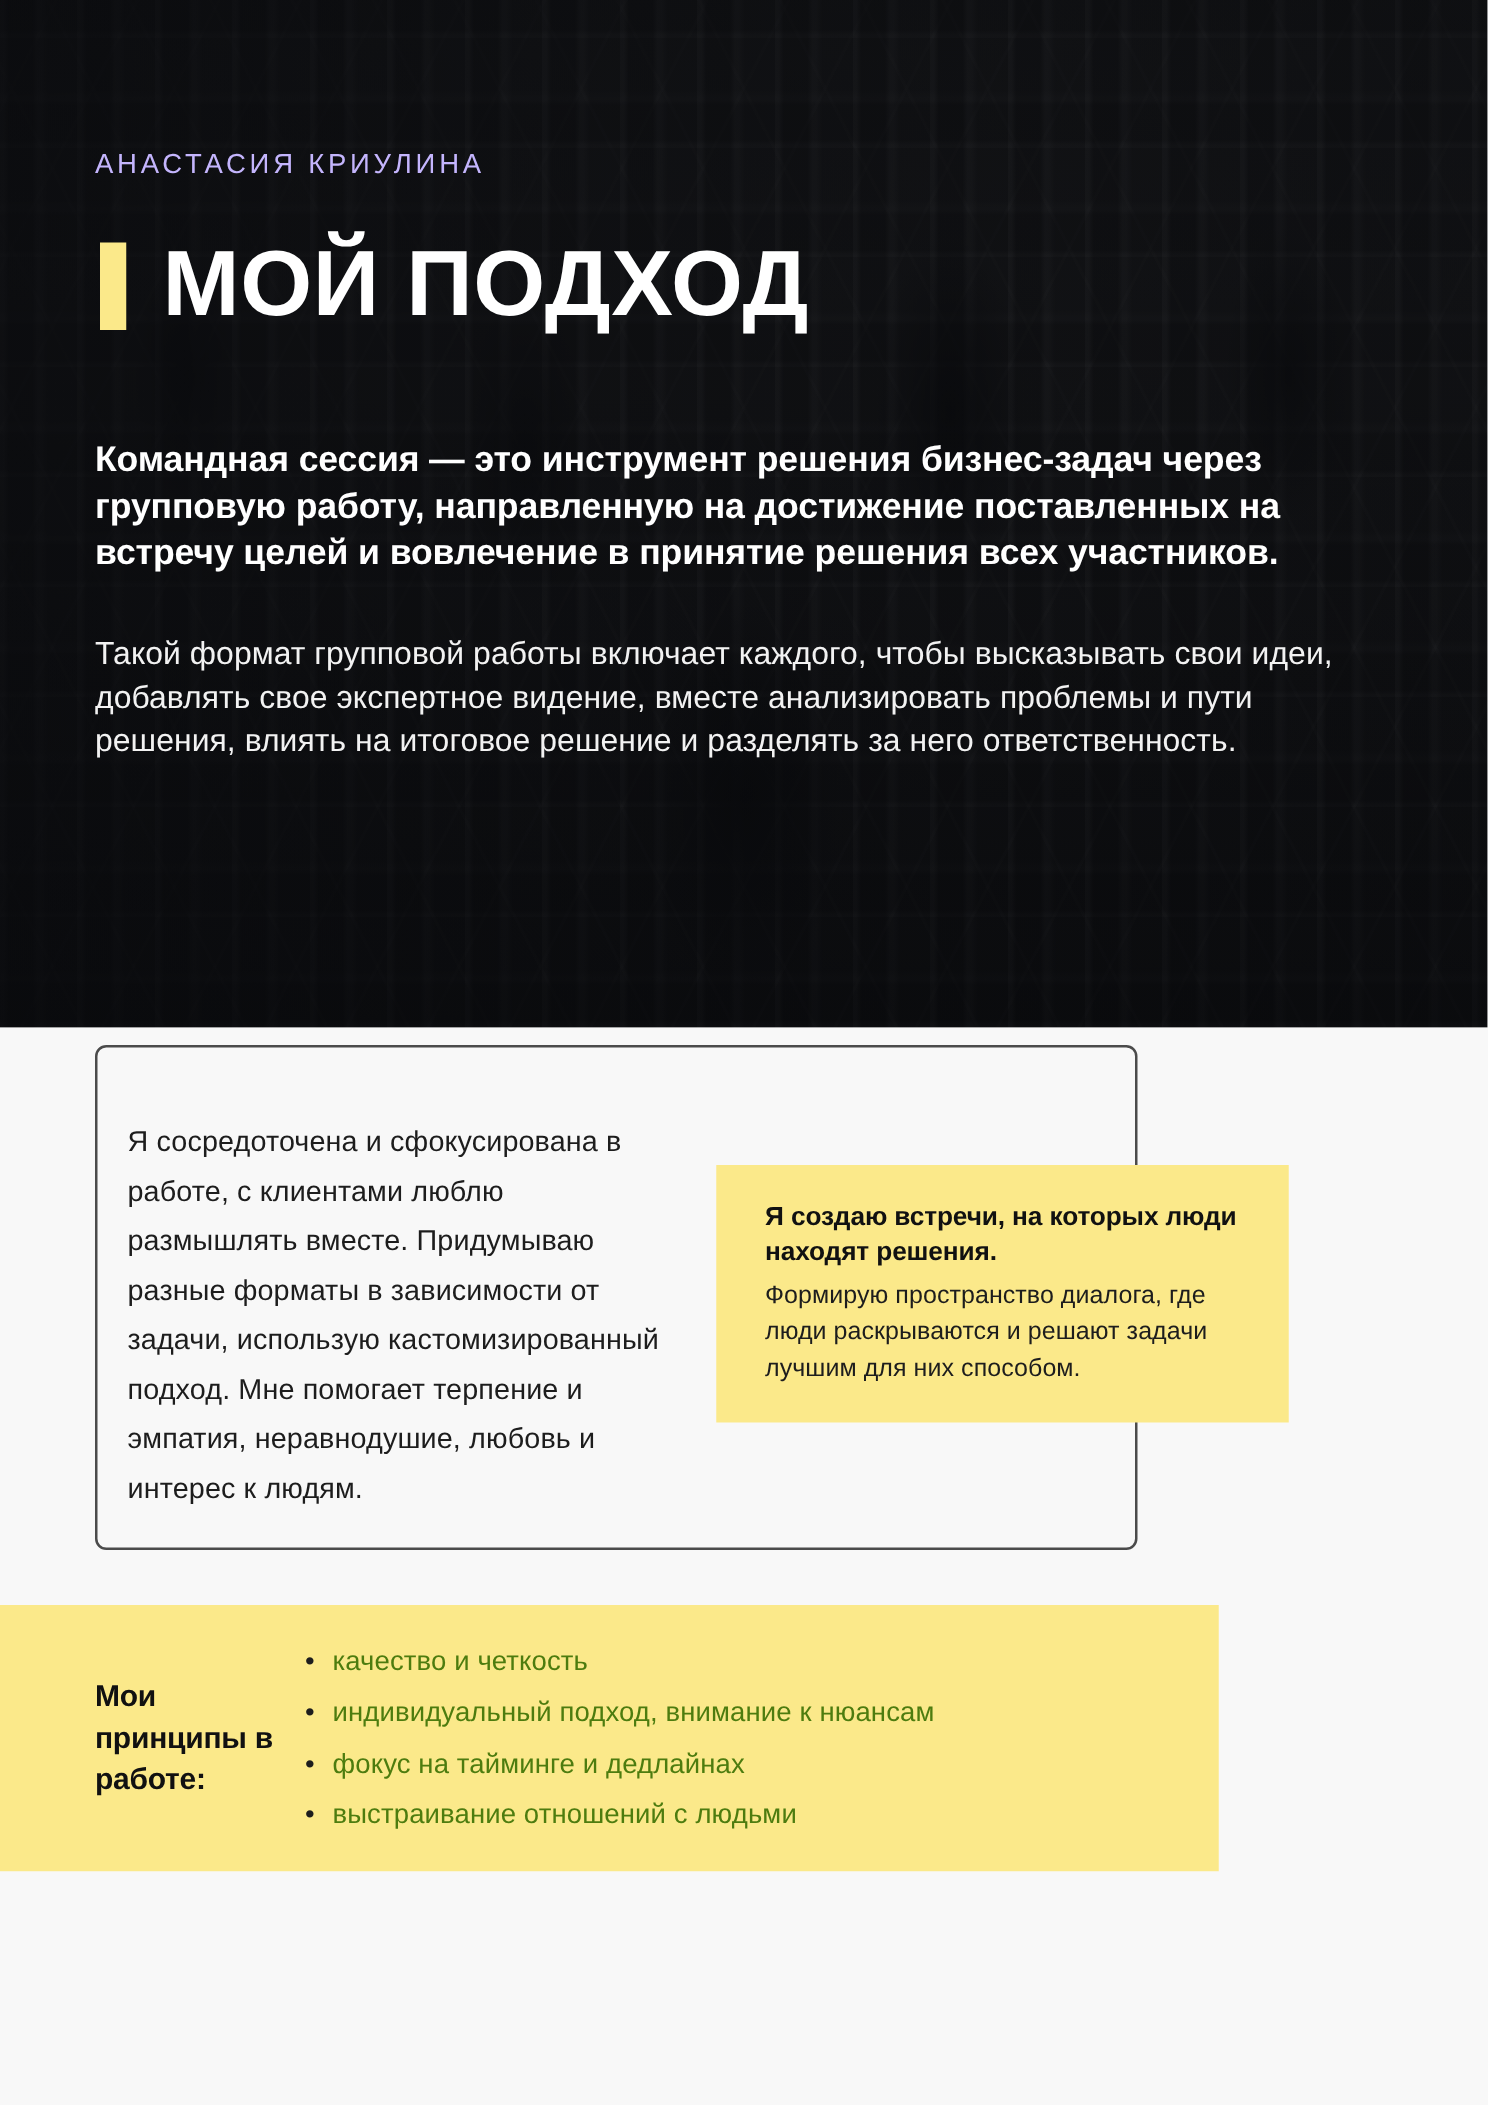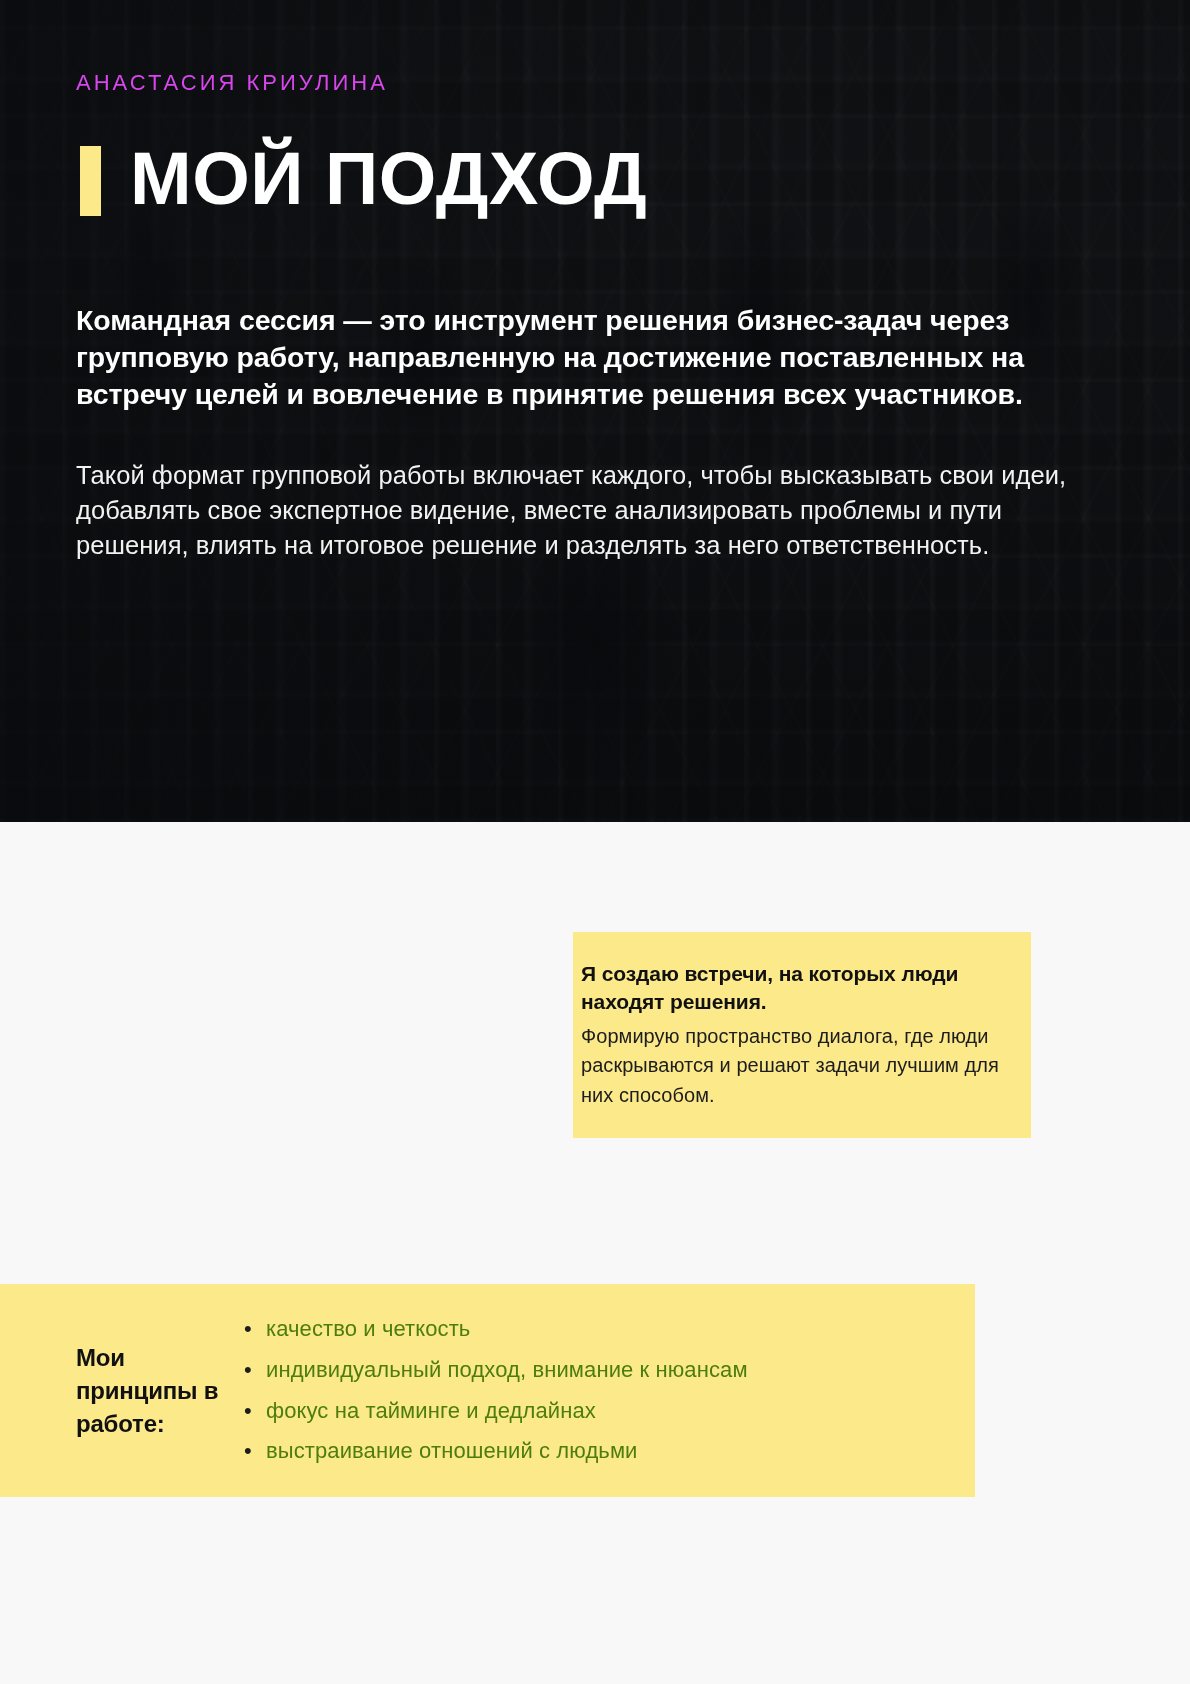--- a/index.html
+++ b/index.html
@@ -85,26 +85,27 @@
                              rgba(8,9,12,.30) 70%, rgba(8,9,12,.38) 100%);
   }
 
   .hero-inner {
     position: absolute;
     inset: 0;
     padding: 70px 76px 0 76px;
   }
 
   .eyebrow {
-    color: #d946ef;
+    color: #c4b5fd;
     font-size: 22px;
     letter-spacing: 3.0px;
     font-weight: 400;
     text-transform: uppercase;
     line-height: 1.2;
+    margin-top: 48px;
   }
 
   .title-row {
     display: flex;
     align-items: flex-start;
     margin-top: 46px;
     margin-left: 4px;
   }
 
   .title-bar {
@@ -175,21 +176,21 @@
     line-height: 1.72;
     letter-spacing: 0.1px;
   }
 
   .yellow-note {
     position: absolute;
     left: 573px;
     top: 110px;
     width: 458px;
     background: #fbe98a;
-    padding: 28px 26px 28px 8px;
+    padding: 28px 26px 28px 39px;
   }
 
   .yellow-note-title {
     color: #111111;
     font-size: 21px;
     font-weight: 700;
     line-height: 1.34;
     letter-spacing: -0.1px;
     margin-bottom: 6px;
   }
@@ -269,20 +270,23 @@
       </div>
 
       <p class="hero-lead">Командная сессия — это инструмент решения бизнес-задач через групповую работу, направленную на достижение поставленных на встречу целей и вовлечение в принятие решения всех участников.</p>
 
       <p class="hero-body">Такой формат групповой работы включает каждого, чтобы высказывать свои идеи, добавлять свое экспертное видение, вместе анализировать проблемы и пути решения, влиять на итоговое решение и разделять за него ответственность.</p>
     </div>
   </section>
 
   <section class="mid">
 
+    <div class="outline-card">
+      <p class="outline-card-text">Я сосредоточена и сфокусирована в работе, с клиентами люблю размышлять вместе. Придумываю разные форматы в зависимости от задачи, использую кастомизированный подход. Мне помогает терпение и эмпатия, неравнодушие, любовь и интерес к людям.</p>
+    </div>
 
     <div class="yellow-note">
       <div class="yellow-note-title">Я создаю встречи, на которых люди находят решения.</div>
       <div class="yellow-note-body">Формирую пространство диалога, где люди раскрываются и решают задачи лучшим для них способом.</div>
     </div>
 
   </section>
 
   <section class="principles">
     <div class="principles-label">Мои принципы в работе:</div>

